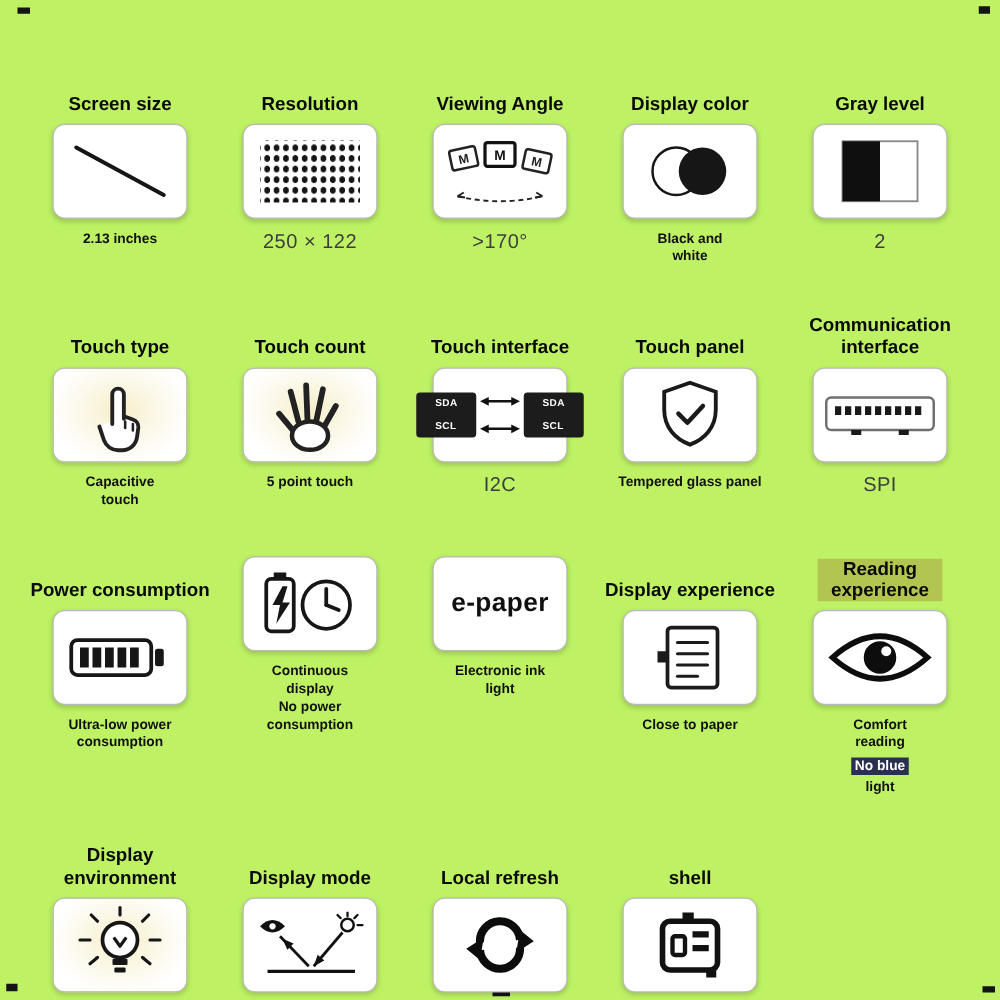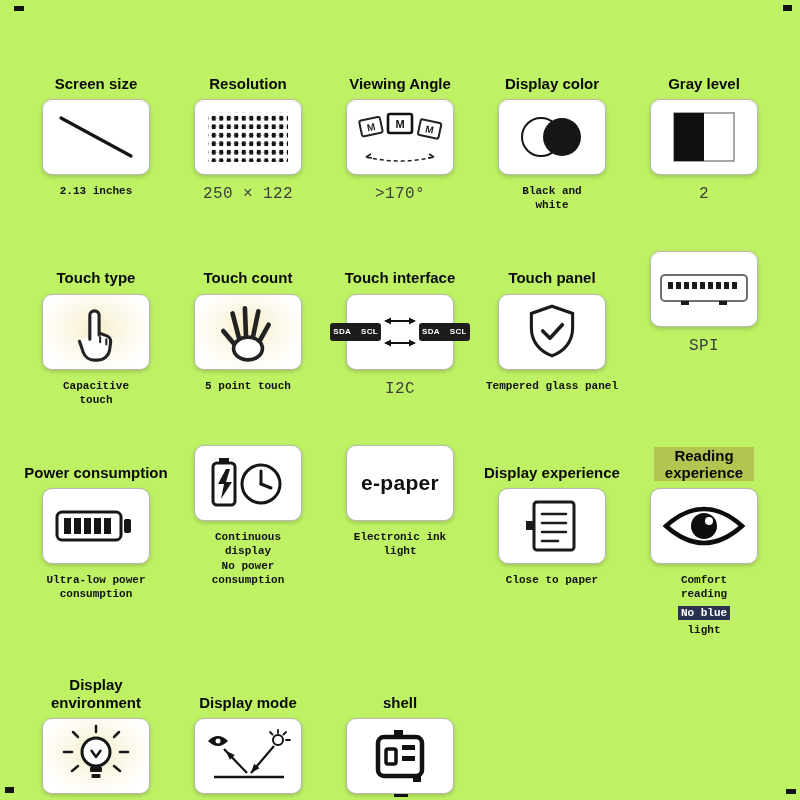--- a/index.html
+++ b/index.html
@@ -7,29 +7,29 @@
   #stage{position:relative;width:800px;height:800px;background:#bef264;overflow:hidden;box-sizing:border-box;outline:1px solid #e2e2e2;}
   .grid{position:relative;display:grid;grid-template-columns:repeat(5,152px);justify-content:center;row-gap:38px;padding-top:56px;}
   .cell{display:flex;flex-direction:column;align-items:center;width:152px;}
   .title{min-height:36px;display:flex;align-items:flex-end;justify-content:center;text-align:center;
          font-weight:bold;font-size:15px;line-height:1.15;color:#0a0a0a;margin-bottom:7px;}
   .title.narrow{max-width:100px;}
   .t-olive{background:rgba(168,160,65,.55);padding:0 2px;}
   .box{width:106px;height:74px;background:#fff;border:1px solid #b9b9b9;border-radius:10px;
        box-shadow:0 2px 4px rgba(0,0,0,.18);display:flex;align-items:center;justify-content:center;flex:none;}
   .box.glow{background:radial-gradient(ellipse at 50% 45%, #f6efc9 0%, #fcf9ec 45%, #fff 78%);}
-  .cap{margin-top:9px;text-align:center;line-height:1.3;font-family:Liberation Mono, monospace;}
+  .cap{margin-top:9px;text-align:center;line-height:1.3;}
   .cap .line{display:block;font-size:11px;font-weight:bold;color:#111;}
   .cap.big .line{font-size:16px;font-weight:400;color:#3d3d3d;letter-spacing:.4px;}
   .cap .line.hl-dark{background:#2a3050;color:#fff;padding:0 3px;display:inline-block;}
   .dotgrid{width:80px;height:50px;background-image:radial-gradient(#161616 2.2px, transparent 2.5px);
            background-size:7.5px 8.5px;background-position:2px 2px;}
   .epaper{font-weight:800;font-size:21px;letter-spacing:.3px;color:#101010;}
   .i2c{display:flex;align-items:center;gap:3px;}
-  .busbox{background:#1c1c1c;border-radius:3px;padding:5px 3px;display:flex;flex-direction:row;gap:10px;}
+  .busbox{background:#1c1c1c;border-radius:3px;padding:5px 15px;display:flex;flex-direction:column;gap:10px;}
   .buslabel{color:#fff;font-size:8px;font-weight:bold;line-height:1;letter-spacing:.3px;}
   .mark{position:absolute;background:#141414;}
   .m-tl{left:14px;top:6px;width:10px;height:5px;}
   .m-tr{right:8px;top:5px;width:9px;height:6px;}
   .m-bl{left:5px;bottom:7px;width:9px;height:6px;}
   .m-br{right:4px;bottom:6px;width:10px;height:5px;}
   .m-bc{left:394px;bottom:3px;width:14px;height:6px;}
 </style>
 </head>
 <body>
@@ -192,20 +192,21 @@
           <path d="M32 5 l20 7 v14 c0 14 -9 23 -20 27 c-11 -4 -20 -13 -20 -27 v-14 z" fill="#fff" stroke="#1a1a1a" stroke-width="3"></path>
           <path d="M23 29 l7 7 l12 -13" fill="none" stroke="#1a1a1a" stroke-width="3.5" stroke-linecap="round" stroke-linejoin="round"></path>
         </svg>
       </div>
       <div class="cap">
         <span class="line">Tempered glass panel</span>
       </div>
     </div>
 
     <div class="cell">
+      <div class="title narrow">Communication interface</div>
       <div class="box">
         <svg width="94" height="42" viewBox="0 0 94 42">
           <rect x="4" y="7" width="86" height="26" rx="4" fill="#fff" stroke="#6f6f6f" stroke-width="2"></rect>
           <g fill="#1a1a1a">
             <rect x="11" y="14" width="5" height="7"></rect>
               <rect x="19" y="14" width="5" height="7"></rect>
             <rect x="27" y="14" width="5" height="7"></rect>
               <rect x="35" y="14" width="5" height="7"></rect>
             <rect x="43" y="14" width="5" height="7"></rect>
               <rect x="51" y="14" width="5" height="7"></rect>
@@ -350,20 +351,32 @@
           <line x1="22" y1="20" x2="45" y2="44" stroke="#111" stroke-width="2.2"></line>
           <line x1="72" y1="17" x2="49" y2="44" stroke="#111" stroke-width="2.2"></line>
           <polygon points="0,0 9,-3.5 9,3.5" transform="translate(24,22) rotate(45)" fill="#111"></polygon>
           <polygon points="0,0 9,-3.5 9,3.5" transform="translate(49,44) rotate(-50)" fill="#111"></polygon>
           <line x1="12" y1="48" x2="82" y2="48" stroke="#111" stroke-width="2.6"></line>
         </svg>
       </div>
 
     </div>
 
+    <div class="cell">
+      <div class="title">Local refresh</div>
+      <div class="box">
+        <svg width="58" height="58" viewBox="0 0 58 58">
+          <path d="M13 27 A16 16 0 0 1 45 25" fill="none" stroke="#0c0c0c" stroke-width="6.5"></path>
+          <polygon points="45,17 56,26 42,35" fill="#0c0c0c"></polygon>
+          <path d="M45 31 A16 16 0 0 1 13 33" fill="none" stroke="#0c0c0c" stroke-width="6.5"></path>
+          <polygon points="13,41 2,32 16,23" fill="#0c0c0c"></polygon>
+        </svg>
+      </div>
+
+    </div>
 
     <div class="cell">
       <div class="title">shell</div>
       <div class="box">
         <svg width="70" height="60" viewBox="0 0 70 60">
           <rect x="13" y="11" width="44" height="39" rx="6" fill="#fff" stroke="#111" stroke-width="4.5"></rect>
           <rect x="21" y="23" width="10" height="15" rx="2" fill="none" stroke="#111" stroke-width="3.5"></rect>
           <rect x="37" y="19" width="13" height="5" fill="#111"></rect>
           <rect x="37" y="30" width="13" height="5" fill="#111"></rect>
           <rect x="29" y="4" width="9" height="6" fill="#111"></rect>

